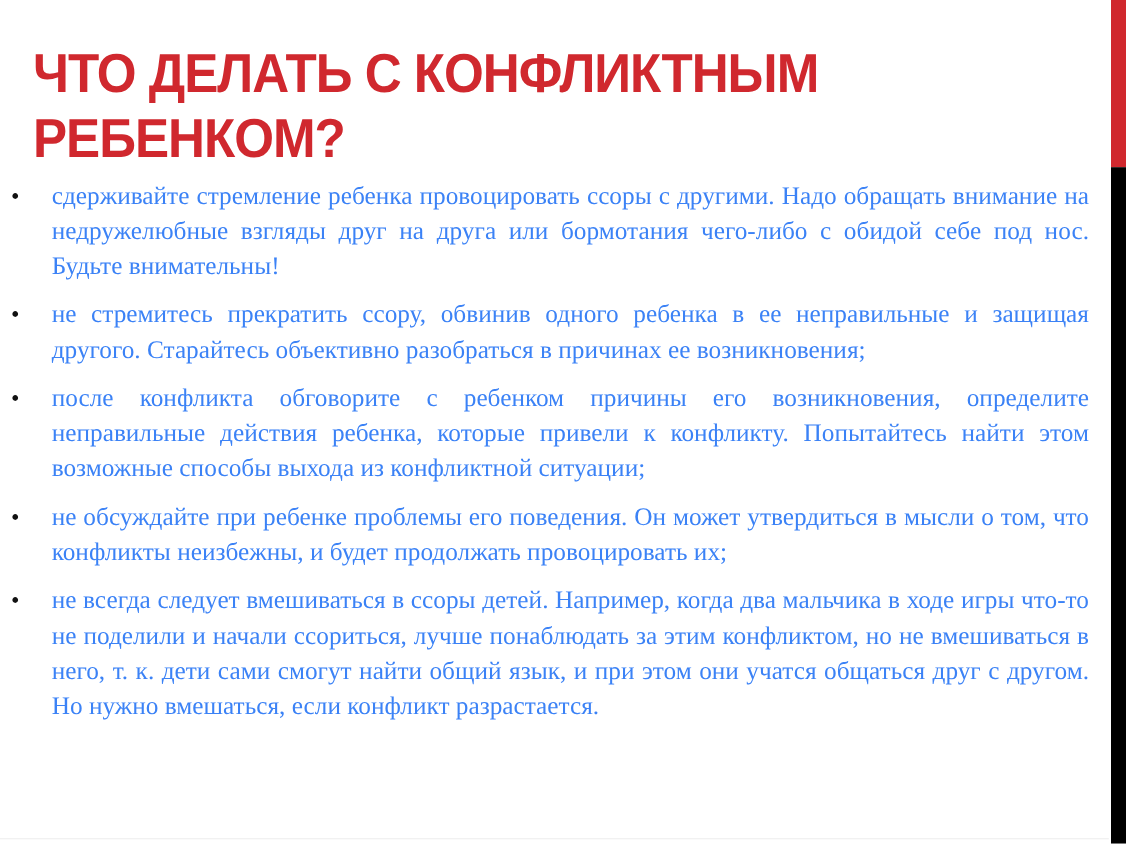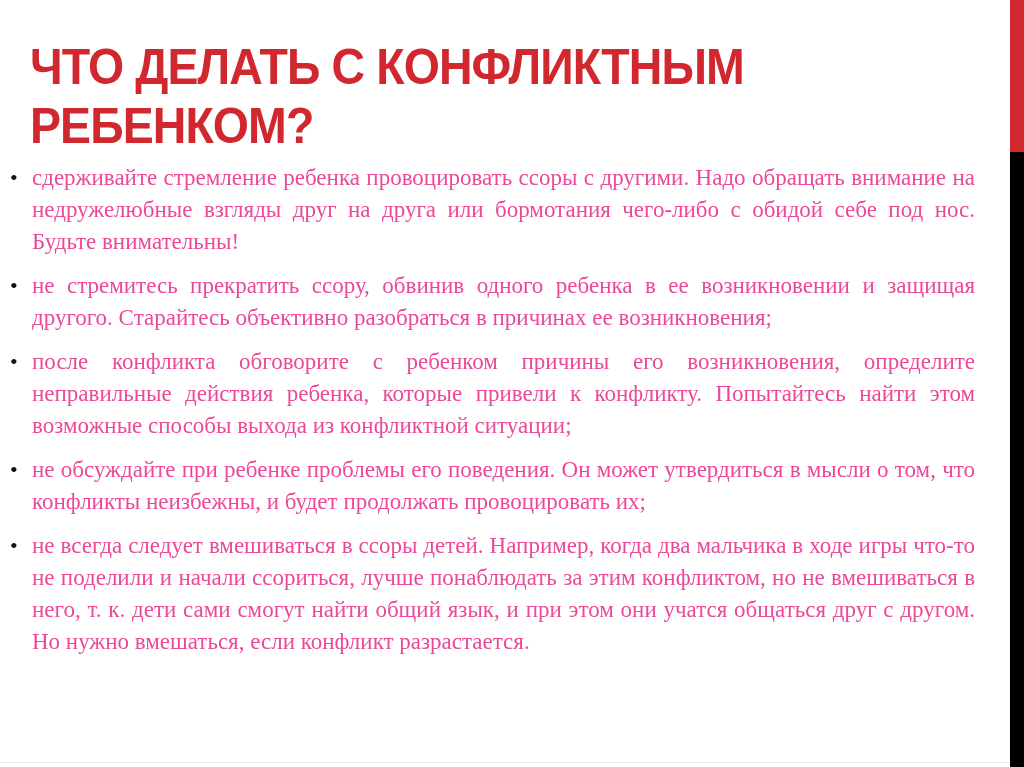--- a/index.html
+++ b/index.html
@@ -13,43 +13,43 @@
     font-size:50px; line-height:59px; letter-spacing:-1px;
     text-transform:uppercase; transform:scaleX(0.93); transform-origin:left top;
   }
   .list { position:absolute; left:0; top:162px; width:1000px; }
   .item { position:relative; margin-bottom:12px; }
   .bullet {
     position:absolute; left:10px; top:0;
     font-family:"Liberation Serif", serif; font-size:22px; line-height:32px; color:#111;
   }
   .text {
-    margin-left:32px; width:943px;
-    font-family:"Liberation Serif", serif; font-size:23px; line-height:32px; color:#ec4899;
+    margin-left:47px; width:943px;
+    font-family:"Liberation Serif", serif; font-size:23px; line-height:32px; color:#3b82f6;
     text-align:justify;
   }
   .bottom-line { position:absolute; left:0; top:762px; width:1008px; height:1px; background:#eeeeee; }
 </style>
 </head>
 <body>
 
 <div class="slide">
   <div class="bar-red" style="background: rgb(208, 40, 46);"></div>
   <div class="bar-black" style="background: rgb(0, 0, 0);"></div>
 
   <div class="title" style="color: rgb(208, 40, 46);">ЧТО ДЕЛАТЬ С КОНФЛИКТНЫМ РЕБЕНКОМ?</div>
 
   <div class="list">
     <div class="item">
       <span class="bullet">•</span>
       <div class="text">сдерживайте стремление ребенка провоцировать ссоры с другими. Надо обращать внимание на недружелюбные взгляды друг на друга или бормотания чего-либо с обидой себе под нос. Будьте внимательны!</div>
     </div>
     <div class="item">
       <span class="bullet">•</span>
-      <div class="text">не стремитесь прекратить ссору, обвинив одного ребенка в ее возникновении и защищая другого. Старайтесь объективно разобраться в причинах ее возникновения;</div>
+      <div class="text">не стремитесь прекратить ссору, обвинив одного ребенка в ее неправильные и защищая другого. Старайтесь объективно разобраться в причинах ее возникновения;</div>
     </div>
     <div class="item">
       <span class="bullet">•</span>
       <div class="text"> после конфликта обговорите с ребенком причины его возникновения, определите неправильные действия ребенка, которые привели к конфликту. Попытайтесь найти этом возможные способы выхода из конфликтной ситуации;</div>
     </div>
     <div class="item">
       <span class="bullet">•</span>
       <div class="text"> не обсуждайте при ребенке проблемы его поведения. Он может утвердиться в мысли о том, что конфликты неизбежны, и будет продолжать провоцировать их;</div>
     </div>
     <div class="item">

